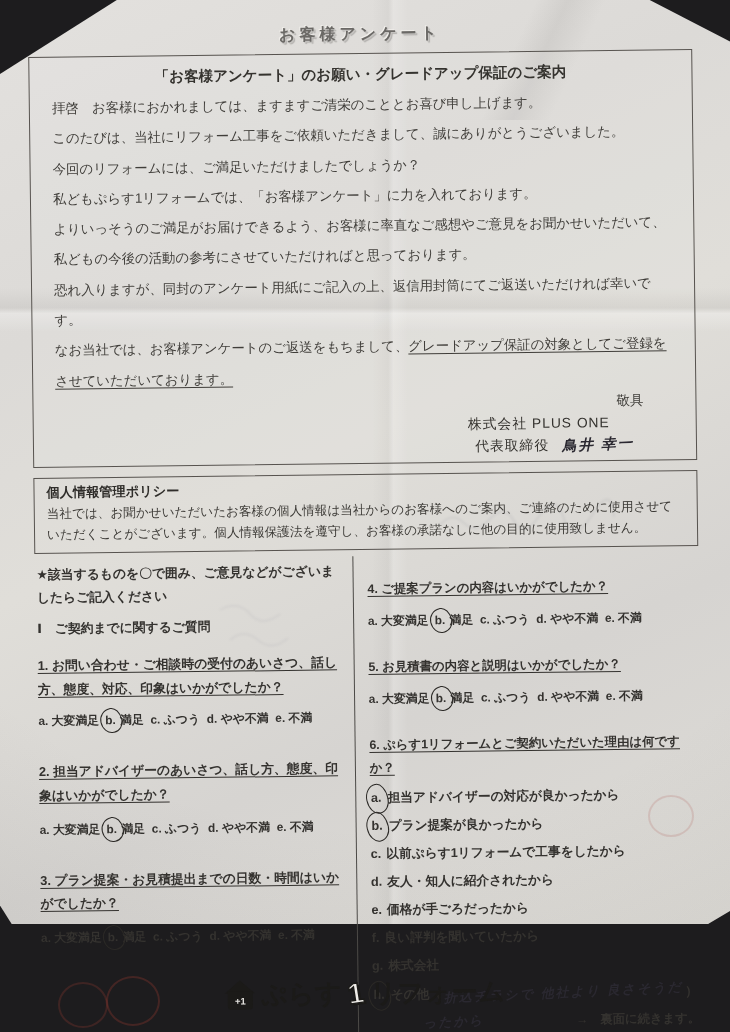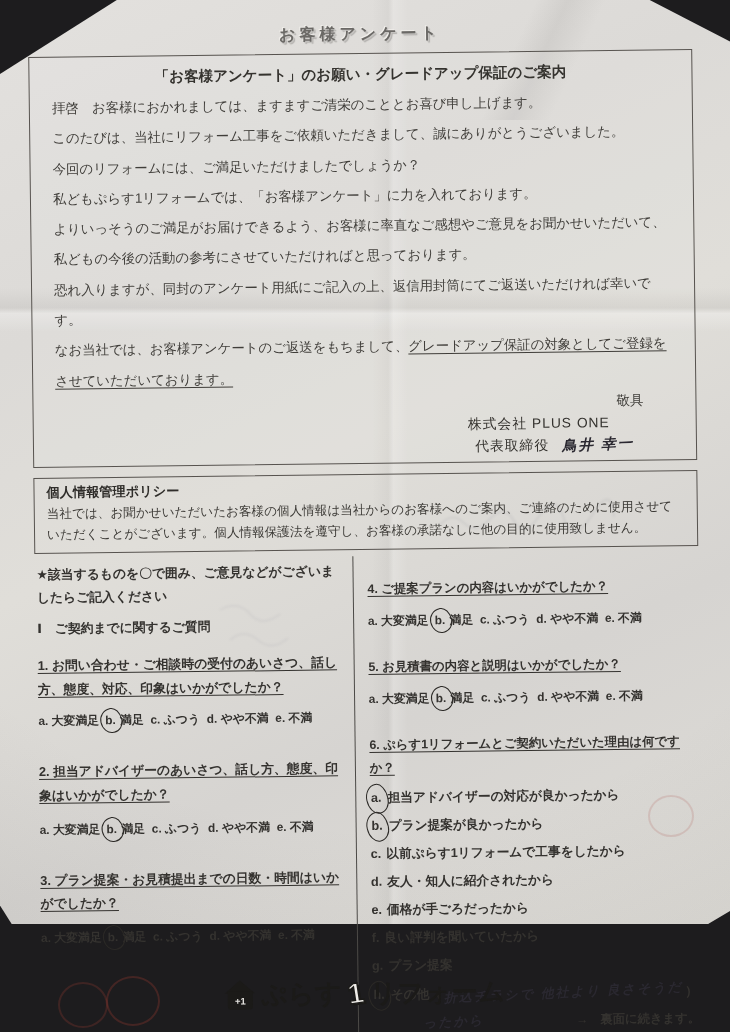--- a/index.html
+++ b/index.html
@@ -144,21 +144,21 @@
         </div>
 
         <div class="question q6">
           <div class="q-title">6. ぷらす1リフォームとご契約いただいた理由は何ですか？</div>
           <div class="reason"><span class="letter circled">a.</span><span>担当アドバイザーの対応が良かったから</span></div>
           <div class="reason"><span class="letter circled">b.</span><span>プラン提案が良かったから</span></div>
           <div class="reason"><span class="letter">c.</span><span>以前ぷらす1リフォームで工事をしたから</span></div>
           <div class="reason"><span class="letter">d.</span><span>友人・知人に紹介されたから</span></div>
           <div class="reason"><span class="letter">e.</span><span>価格が手ごろだったから</span></div>
           <div class="reason"><span class="letter">f.</span><span>良い評判を聞いていたから</span></div>
-          <div class="reason"><span class="letter">g.</span><span>プラン提案</span></div>
+          <div class="reason"><span class="letter">g.</span><span>株式会社</span></div>
           <div class="reason"><span class="letter circled">h.</span><span>その他（</span><span class="hand hand-inline">折込チラシで 他社より 良さそうだ</span><span>）</span></div>
           <div class="continuation-row">
             <span class="hand hand-inline">ったから</span>
             <span>→　裏面に続きます。</span>
           </div>
         </div>
       </div>
     </div>
   </div>
 

